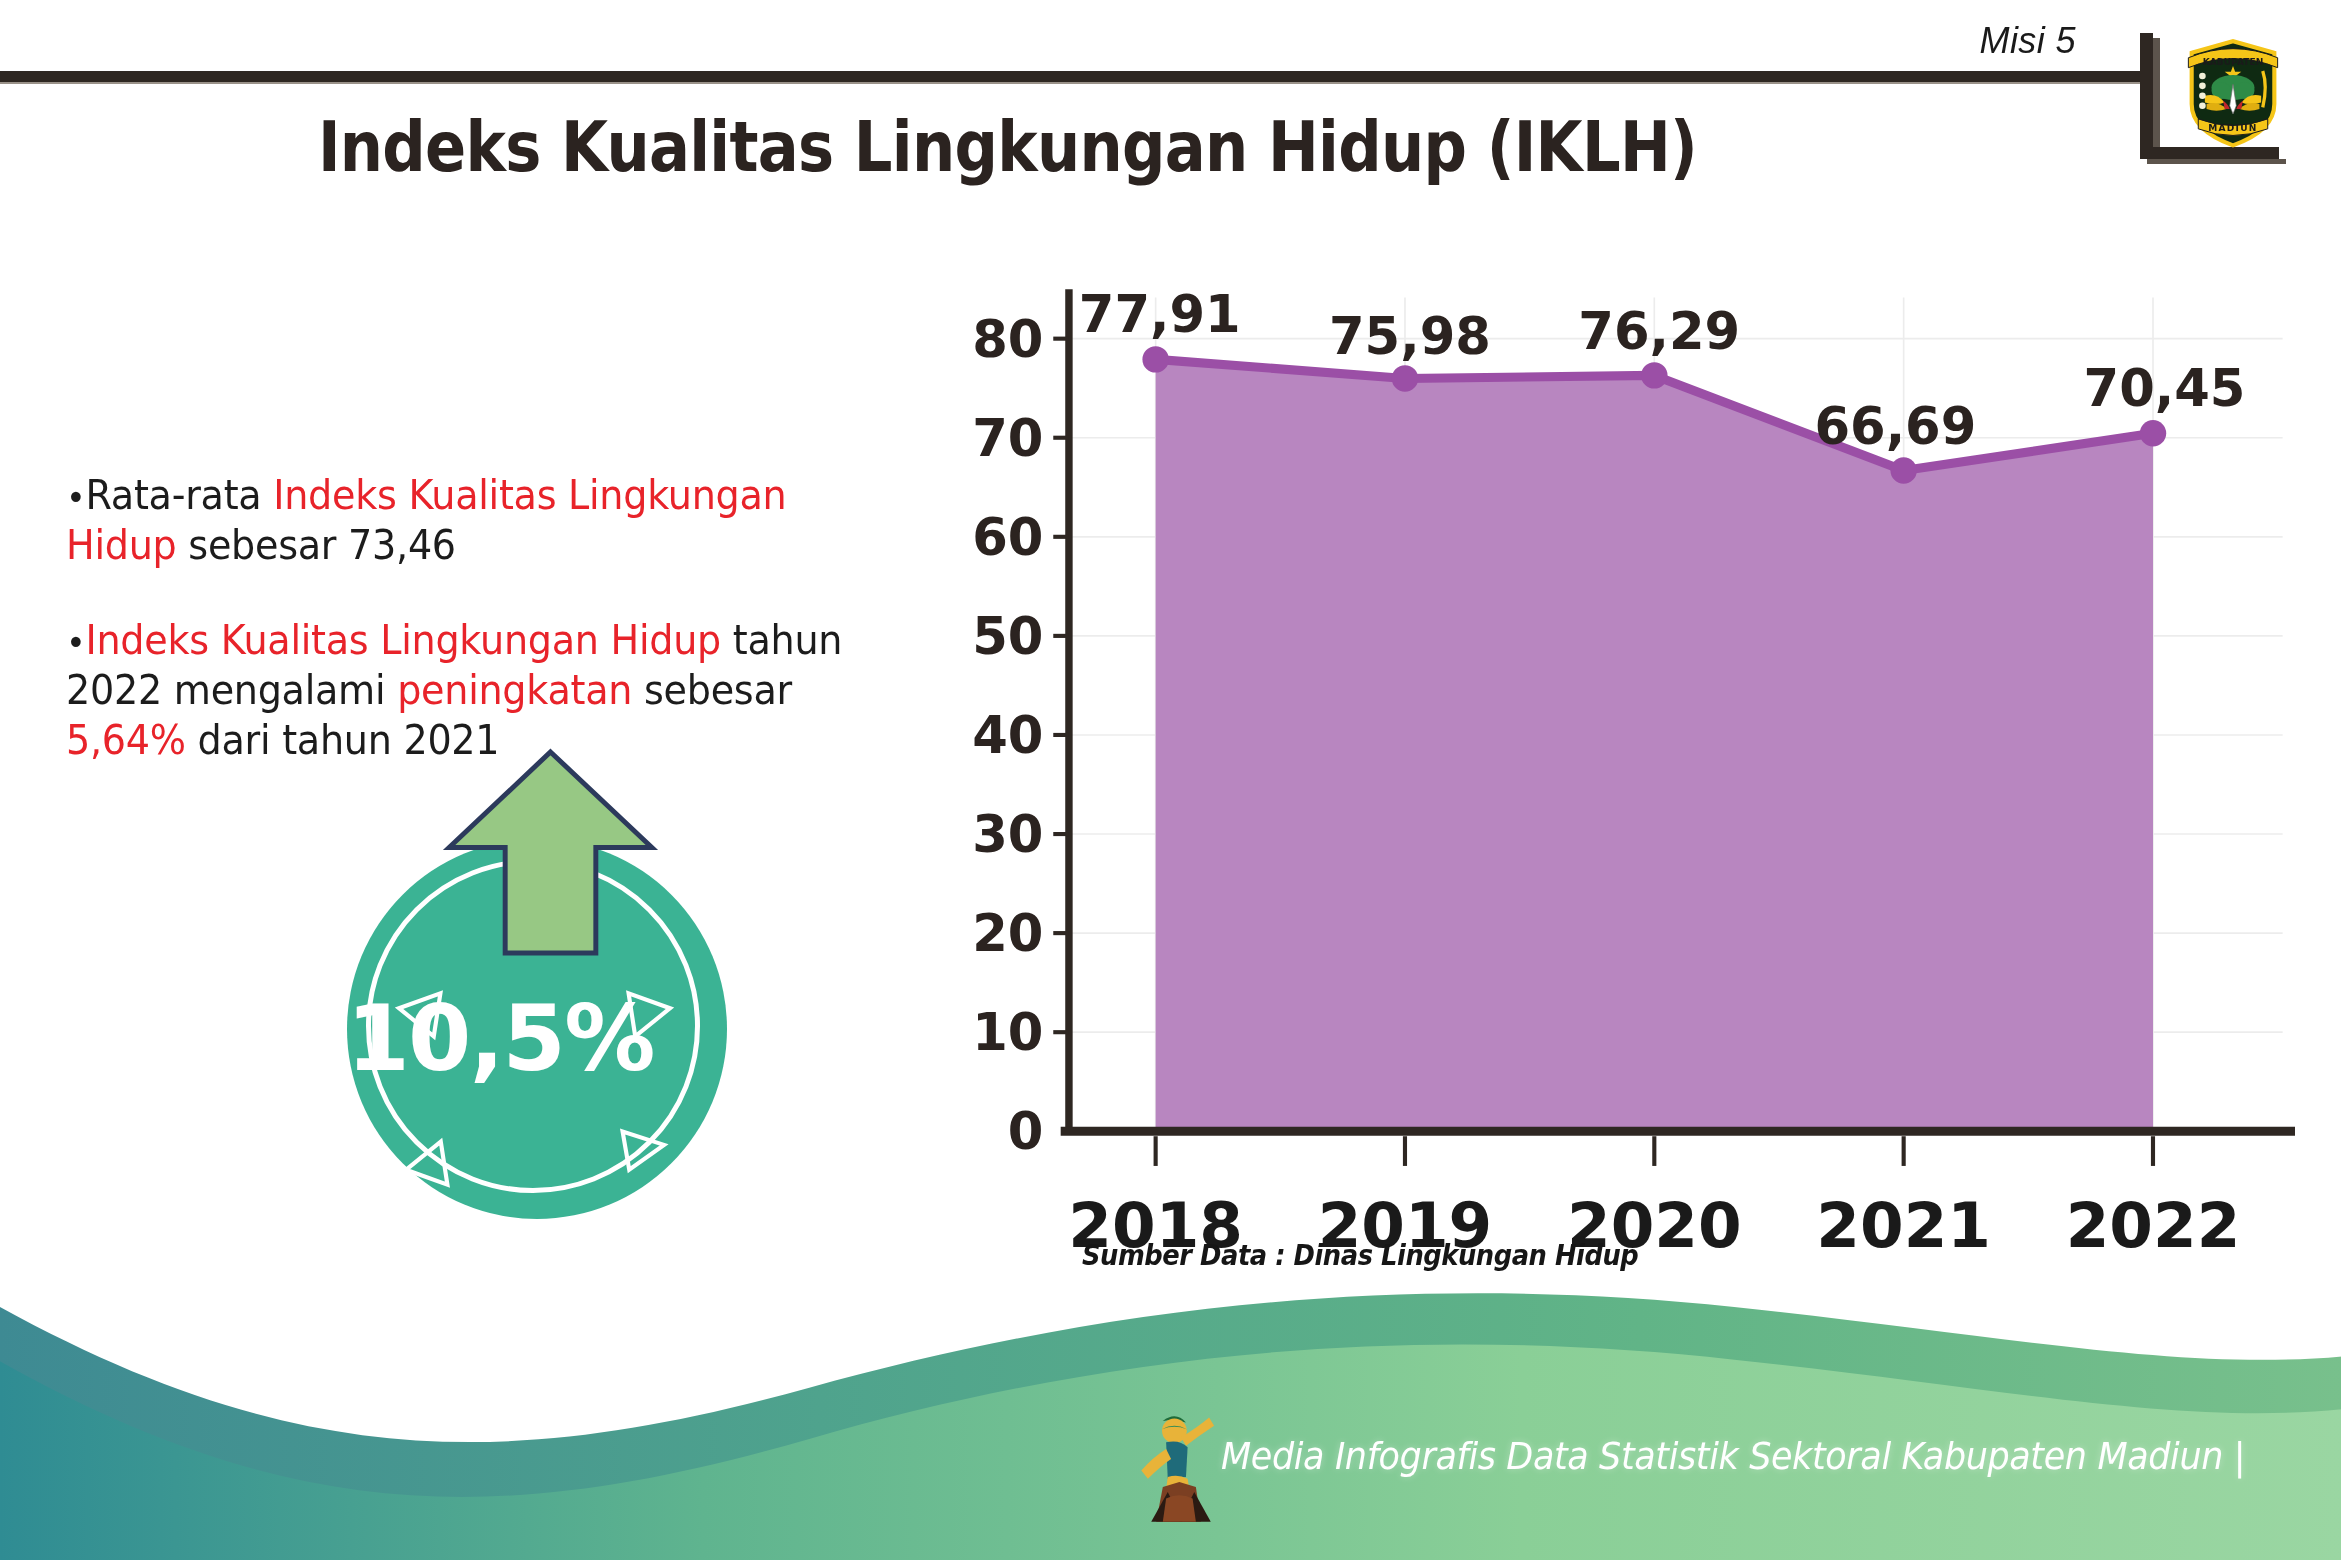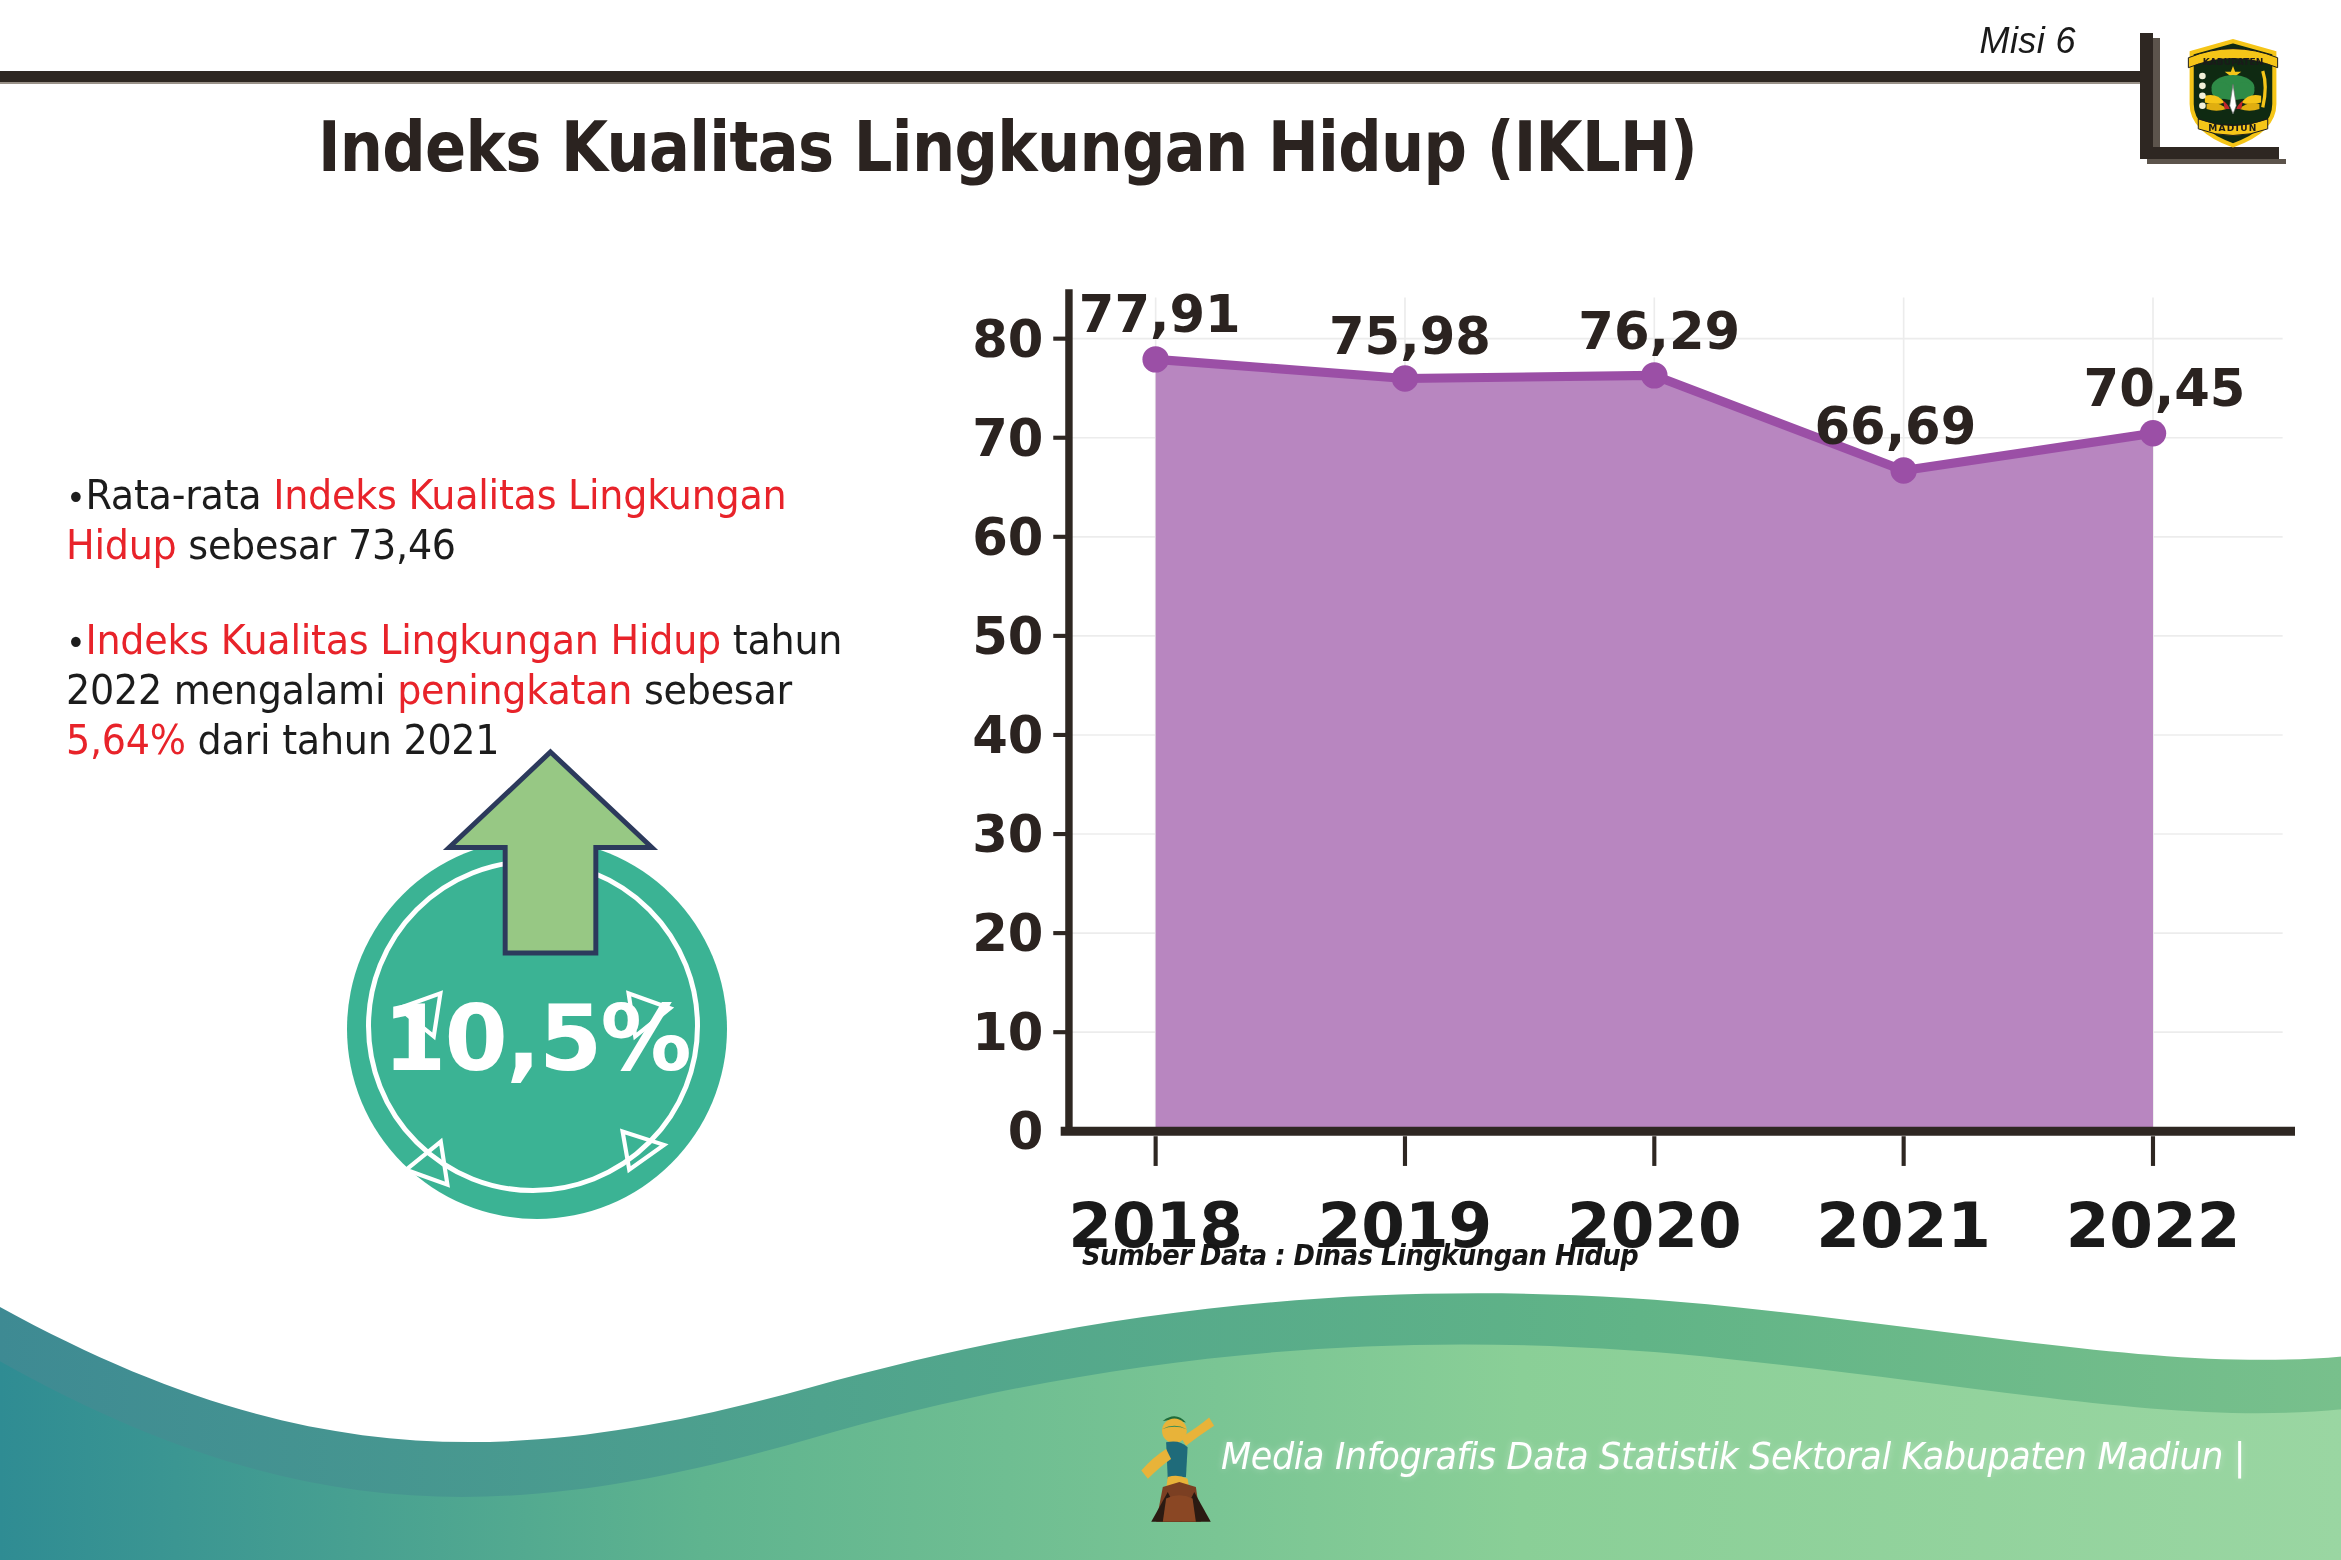--- a/index.html
+++ b/index.html
@@ -156,21 +156,20 @@
     border-radius: 50%;
     border: 5px solid #ffffff;
     box-sizing: border-box;
     z-index: 2;
   }
   #badge-pct {
     position: absolute;
     left: 16.5px;
     top: 239px;
     width: 380px;
-    text-align: center;
     font-family: "DejaVu Sans", sans-serif;
     font-weight: bold;
     font-size: 91px;
     color: #ffffff;
     letter-spacing: -1.7px;
     z-index: 4;
   }
   .tick-tri {
     position: absolute;
     z-index: 4;
@@ -230,21 +229,21 @@
     transform: scaleX(0.92);
     transform-origin: left bottom;
     text-shadow: 0 0 8.3px rgba(255,255,255,0.35);
   }
 </style>
 </head>
 <body>
 
 <div id="header-bar-line"></div>
 
-<div id="misi-label">Misi 6</div>
+<div id="misi-label">Misi 5</div>
 
 <div id="header-bracket">
   <div class="vbar"></div>
   <div class="vbar-shade"></div>
   <div class="hbar"></div>
   <div class="hbar-shade"></div>
 </div>
 
 <div id="crest-logo">
   <svg viewBox="0 0 128 150" width="106" height="124">

